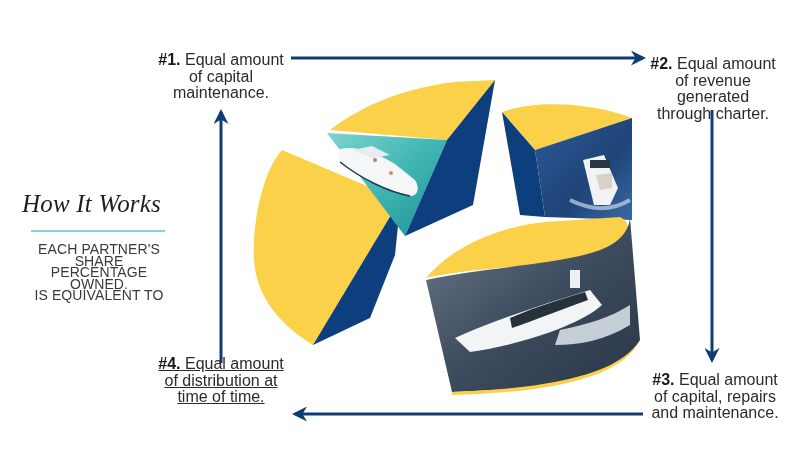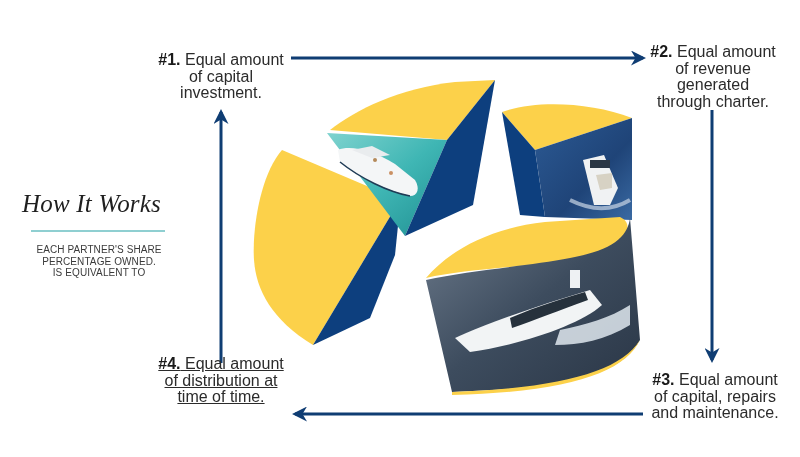--- a/index.html
+++ b/index.html
@@ -3,25 +3,25 @@
 <meta charset="utf-8">
 <style>
   html, body { margin: 0; padding: 0; background: #ffffff; }
   body { width: 800px; height: 457px; position: relative; overflow: hidden;
          font-family: "Liberation Sans", "DejaVu Sans", sans-serif; color: #2b2b2b; }
   .title { position: absolute; left: 22px; top: 190px; width: 150px; text-align: left;
            font-family: "Liberation Serif", "DejaVu Serif", serif; font-style: italic;
            font-size: 25px; color: #1f1f1f; letter-spacing: 0.2px; }
   .title-rule { position: absolute; left: 31px; top: 230px; width: 134px; height: 2px; background: #8fcfd1; }
   .subtitle { position: absolute; left: 26px; top: 244px; width: 146px; text-align: center;
-              font-size: 10px; line-height: 11.5px; color: #3a3a3a; letter-spacing: 0.1px; }
+              font-size: 14px; line-height: 11.5px; color: #3a3a3a; letter-spacing: 0.1px; }
   .step { position: absolute; text-align: center; font-size: 16px; line-height: 16.5px; color: #2b2b2b; }
   .step b { font-weight: bold; color: #1a1a1a; }
   #step1 { left: 146px; top: 52px; width: 150px; }
-  #step2 { left: 638px; top: 44px; width: 150px; }
+  #step2 { left: 638px; top: 56px; width: 150px; }
   #step3 { left: 642px; top: 372px; width: 146px; text-align: center; }
   #step4 { left: 146px; top: 356px; width: 150px; text-decoration: underline; }
   svg.art { position: absolute; left: 0; top: 0; }
 </style>
 </head>
 <body>
 
 <svg class="art" width="800" height="457" viewBox="0 0 800 457">
   <defs>
     <marker id="arrowhead" viewBox="0 0 10 10" refX="8" refY="5" markerWidth="5" markerHeight="5" orient="auto-start-reverse">
@@ -99,21 +99,21 @@
 <div class="title-rule"></div>
 <div class="subtitle">
   <div>EACH PARTNER'S SHARE</div>
   <div>PERCENTAGE OWNED.</div>
   <div>IS EQUIVALENT TO</div>
 </div>
 
 <div class="step" id="step1">
   <div><b>#1.</b> <span>Equal amount</span></div>
   <div>of capital</div>
-  <div>investment.</div>
+  <div>maintenance.</div>
 </div>
 
 <div class="step" id="step2">
   <div><b>#2.</b> <span>Equal amount</span></div>
   <div>of revenue generated</div>
   <div>through charter.</div>
 </div>
 
 <div class="step" id="step3">
   <div><b>#3.</b> <span>Equal amount</span></div>

